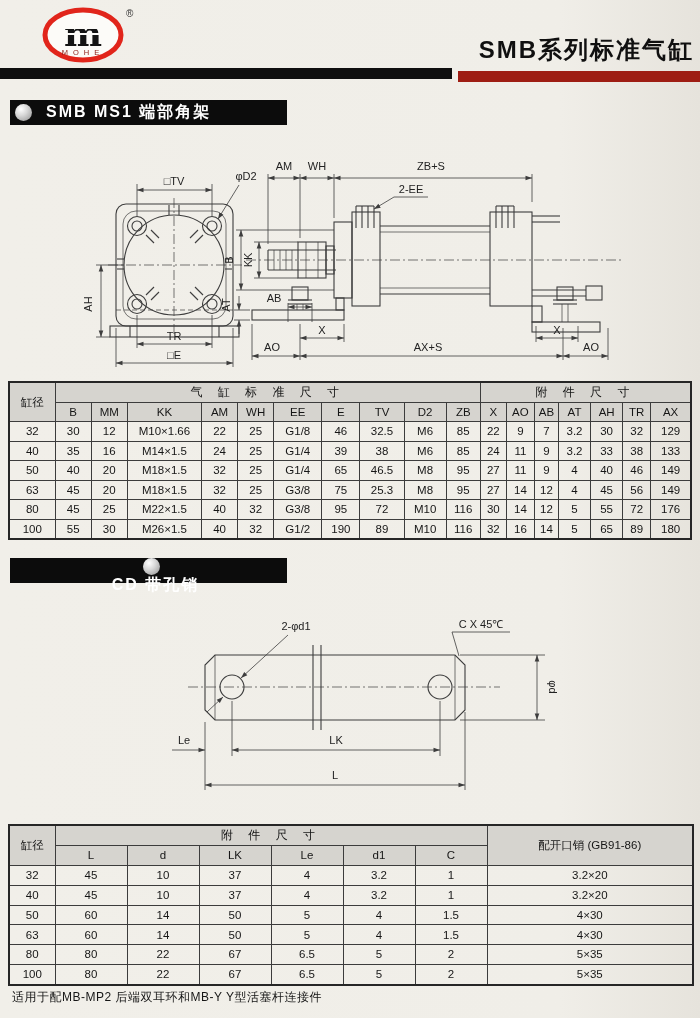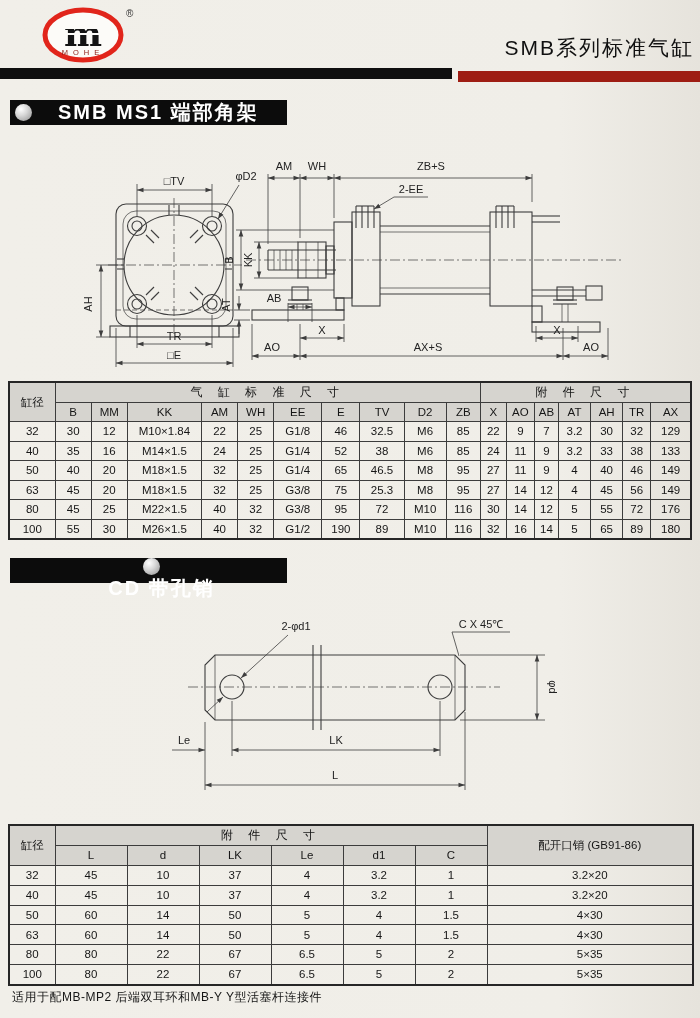--- a/index.html
+++ b/index.html
@@ -2,29 +2,29 @@
 <html><head>
 <meta charset="utf-8">
 <style>
   html,body{margin:0;padding:0;}
   body{font-family:"Liberation Sans", sans-serif; background:#d8d6d0;}
   .page{position:relative;width:700px;height:1018px;margin:0 auto;overflow:hidden;
         background:linear-gradient(90deg,#f1efe9 0%,#f0eee8 80%,#e6e3dc 100%);color:#1b1b1b;}
   .abs{position:absolute;}
 
   
-  .brand-title{right:6px;top:34px;font-size:21px;font-weight:normal;letter-spacing:2px;color:#101010;}
+  .brand-title{right:6px;top:34px;font-size:24px;font-weight:bold;letter-spacing:2px;color:#101010;}
   .bar-black{left:0;top:68px;width:452px;height:11px;background:#0f0f0f;}
   .bar-red{left:458px;top:71px;width:242px;height:11px;background:#9e1d13;}
 
   
   .secbar{left:10px;width:277px;height:25px;background:#0c0c0c;display:flex;align-items:center;}
   .secbar .ball{width:17px;height:17px;border-radius:50%;margin-left:5px;flex:0 0 auto;
      background:radial-gradient(circle at 35% 30%, #ffffff 0%, #d8d8d8 40%, #8e8e8e 100%);}
-  .secbar .sectext{color:#ffffff;font-weight:bold;font-size:20px;letter-spacing:2px;margin-left:26px;white-space:nowrap;}
+  .secbar .sectext{color:#ffffff;font-weight:bold;font-size:16px;letter-spacing:2px;margin-left:14px;white-space:nowrap;}
 
   
   table{border-collapse:collapse;table-layout:fixed;background:transparent;}
   .dtable{font-size:11.5px;color:#161616;}
   .dtable th,.dtable td{border:1px solid #3c3c3c;text-align:center;vertical-align:middle;
       padding:2px 0;line-height:14.5px;font-weight:normal;overflow:hidden;white-space:nowrap;}
   .dtable thead th{background:#d6d4cf;}
   .dtable{border:2px solid #262626;}
   .grouphead{letter-spacing:6px;font-size:12px;}
   .t1{left:8px;top:381px;width:684px;}
@@ -272,21 +272,21 @@
         <th>AH</th>
         <th>TR</th>
         <th>AX</th>
       </tr>
     </thead>
     <tbody>
         <tr>
           <td>32</td>
           <td>30</td>
           <td>12</td>
-          <td>M10×1.84</td>
+          <td>M10×1.66</td>
           <td>22</td>
           <td>25</td>
           <td>G1/8</td>
           <td>46</td>
           <td>32.5</td>
           <td>M6</td>
           <td>85</td>
           <td>22</td>
           <td>9</td>
           <td>7</td>
@@ -296,21 +296,21 @@
           <td>129</td>
         </tr>
         <tr>
           <td>40</td>
           <td>35</td>
           <td>16</td>
           <td>M14×1.5</td>
           <td>24</td>
           <td>25</td>
           <td>G1/4</td>
-          <td>52</td>
+          <td>39</td>
           <td>38</td>
           <td>M6</td>
           <td>85</td>
           <td>24</td>
           <td>11</td>
           <td>9</td>
           <td>3.2</td>
           <td>33</td>
           <td>38</td>
           <td>133</td>

